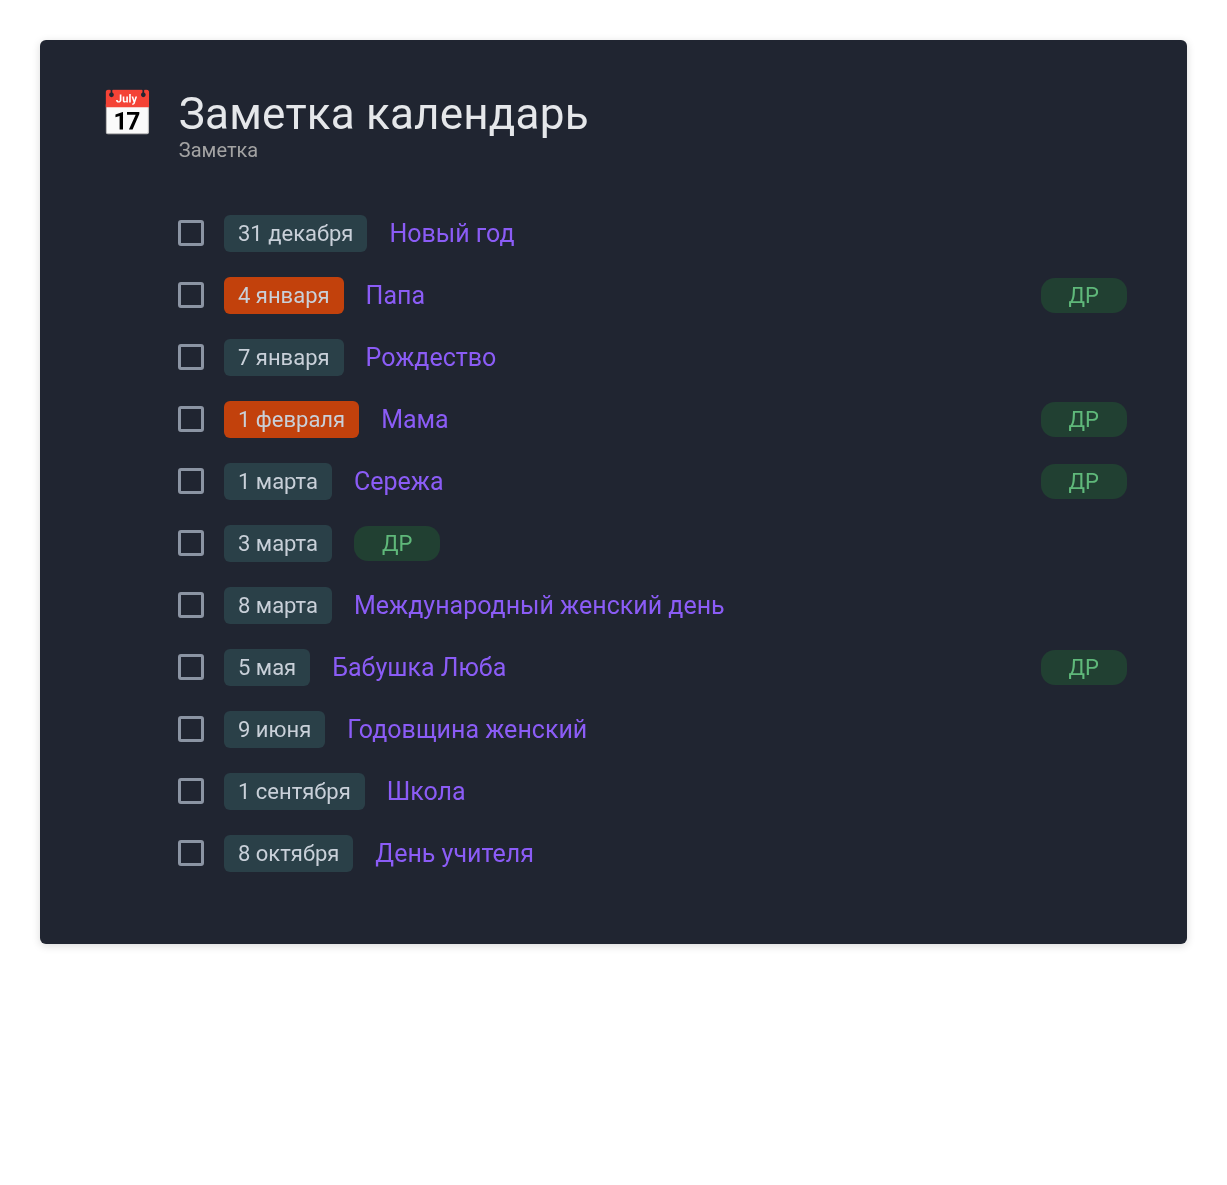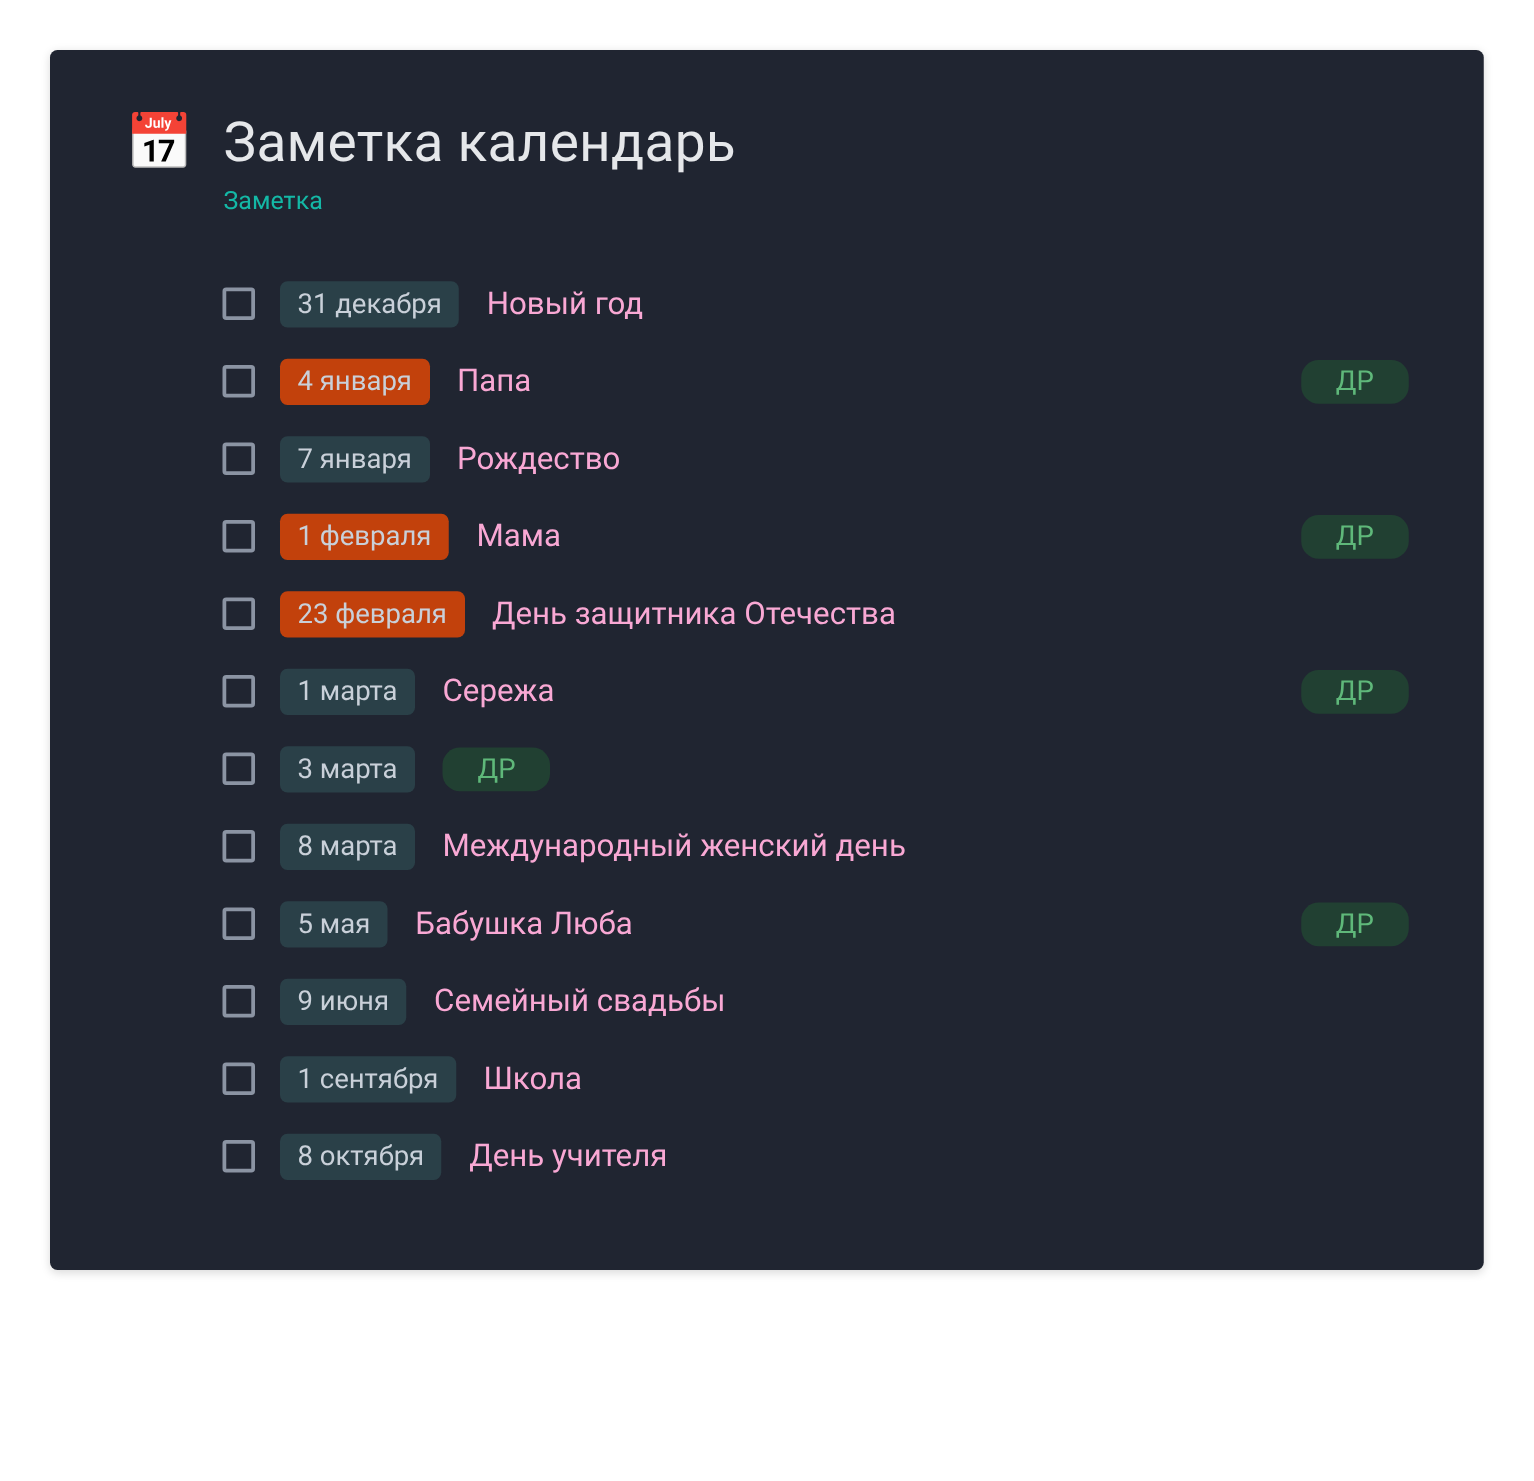--- a/index.html
+++ b/index.html
@@ -30,23 +30,22 @@
       flex-direction: column;
     }
     .page-title {
       color: #e5e7ea;
       font-size: 44px;
       font-weight: 400;
       line-height: 1.1;
       letter-spacing: 0.2px;
     }
     .subtitle {
-      color: #14b8a6;
+      color: #a3a3a3;
       font-size: 20px;
-      margin-top: 10px;
     }
     .items {
       margin-top: 40px;
       padding-left: 78px;
     }
     .item-row {
       display: flex;
       align-items: center;
       height: 62px;
     }
@@ -65,21 +64,21 @@
       padding: 6px 14px;
       border-radius: 6px;
       color: #c9d0d9;
       font-size: 22px;
       flex-shrink: 0;
       margin-right: 22px;
     }
     .date-teal { background: #2a4048; }
     .date-grey { background: #c2410c; }
     .item-title {
-      color: #f9a8d4;
+      color: #8b5cf6;
       font-size: 25px;
       flex: 1;
     }
     .tag-pill {
       display: inline-flex;
       align-items: center;
       padding: 5px 28px;
       border-radius: 14px;
       background: #214032;
       color: #5fb87a;
@@ -117,25 +116,20 @@
         <span class="item-title">Рождество</span>
       </div>
       <div class="item-row">
         <div class="checkbox"></div>
         <span class="date-pill date-grey">1 февраля</span>
         <span class="item-title">Мама</span>
         <span class="tag-pill">ДР</span>
       </div>
       <div class="item-row">
         <div class="checkbox"></div>
-        <span class="date-pill date-grey">23 февраля</span>
-        <span class="item-title">День защитника Отечества</span>
-      </div>
-      <div class="item-row">
-        <div class="checkbox"></div>
         <span class="date-pill date-teal">1 марта</span>
         <span class="item-title">Сережа</span>
         <span class="tag-pill">ДР</span>
       </div>
       <div class="item-row">
         <div class="checkbox"></div>
         <span class="date-pill date-teal">3 марта</span>
         <span class="tag-pill">ДР</span>
       </div>
       <div class="item-row">
@@ -145,21 +139,21 @@
       </div>
       <div class="item-row">
         <div class="checkbox"></div>
         <span class="date-pill date-teal">5 мая</span>
         <span class="item-title">Бабушка Люба</span>
         <span class="tag-pill">ДР</span>
       </div>
       <div class="item-row">
         <div class="checkbox"></div>
         <span class="date-pill date-teal">9 июня</span>
-        <span class="item-title">Семейный свадьбы</span>
+        <span class="item-title">Годовщина женский</span>
       </div>
       <div class="item-row">
         <div class="checkbox"></div>
         <span class="date-pill date-teal">1 сентября</span>
         <span class="item-title">Школа</span>
       </div>
       <div class="item-row">
         <div class="checkbox"></div>
         <span class="date-pill date-teal">8 октября</span>
         <span class="item-title">День учителя</span>

